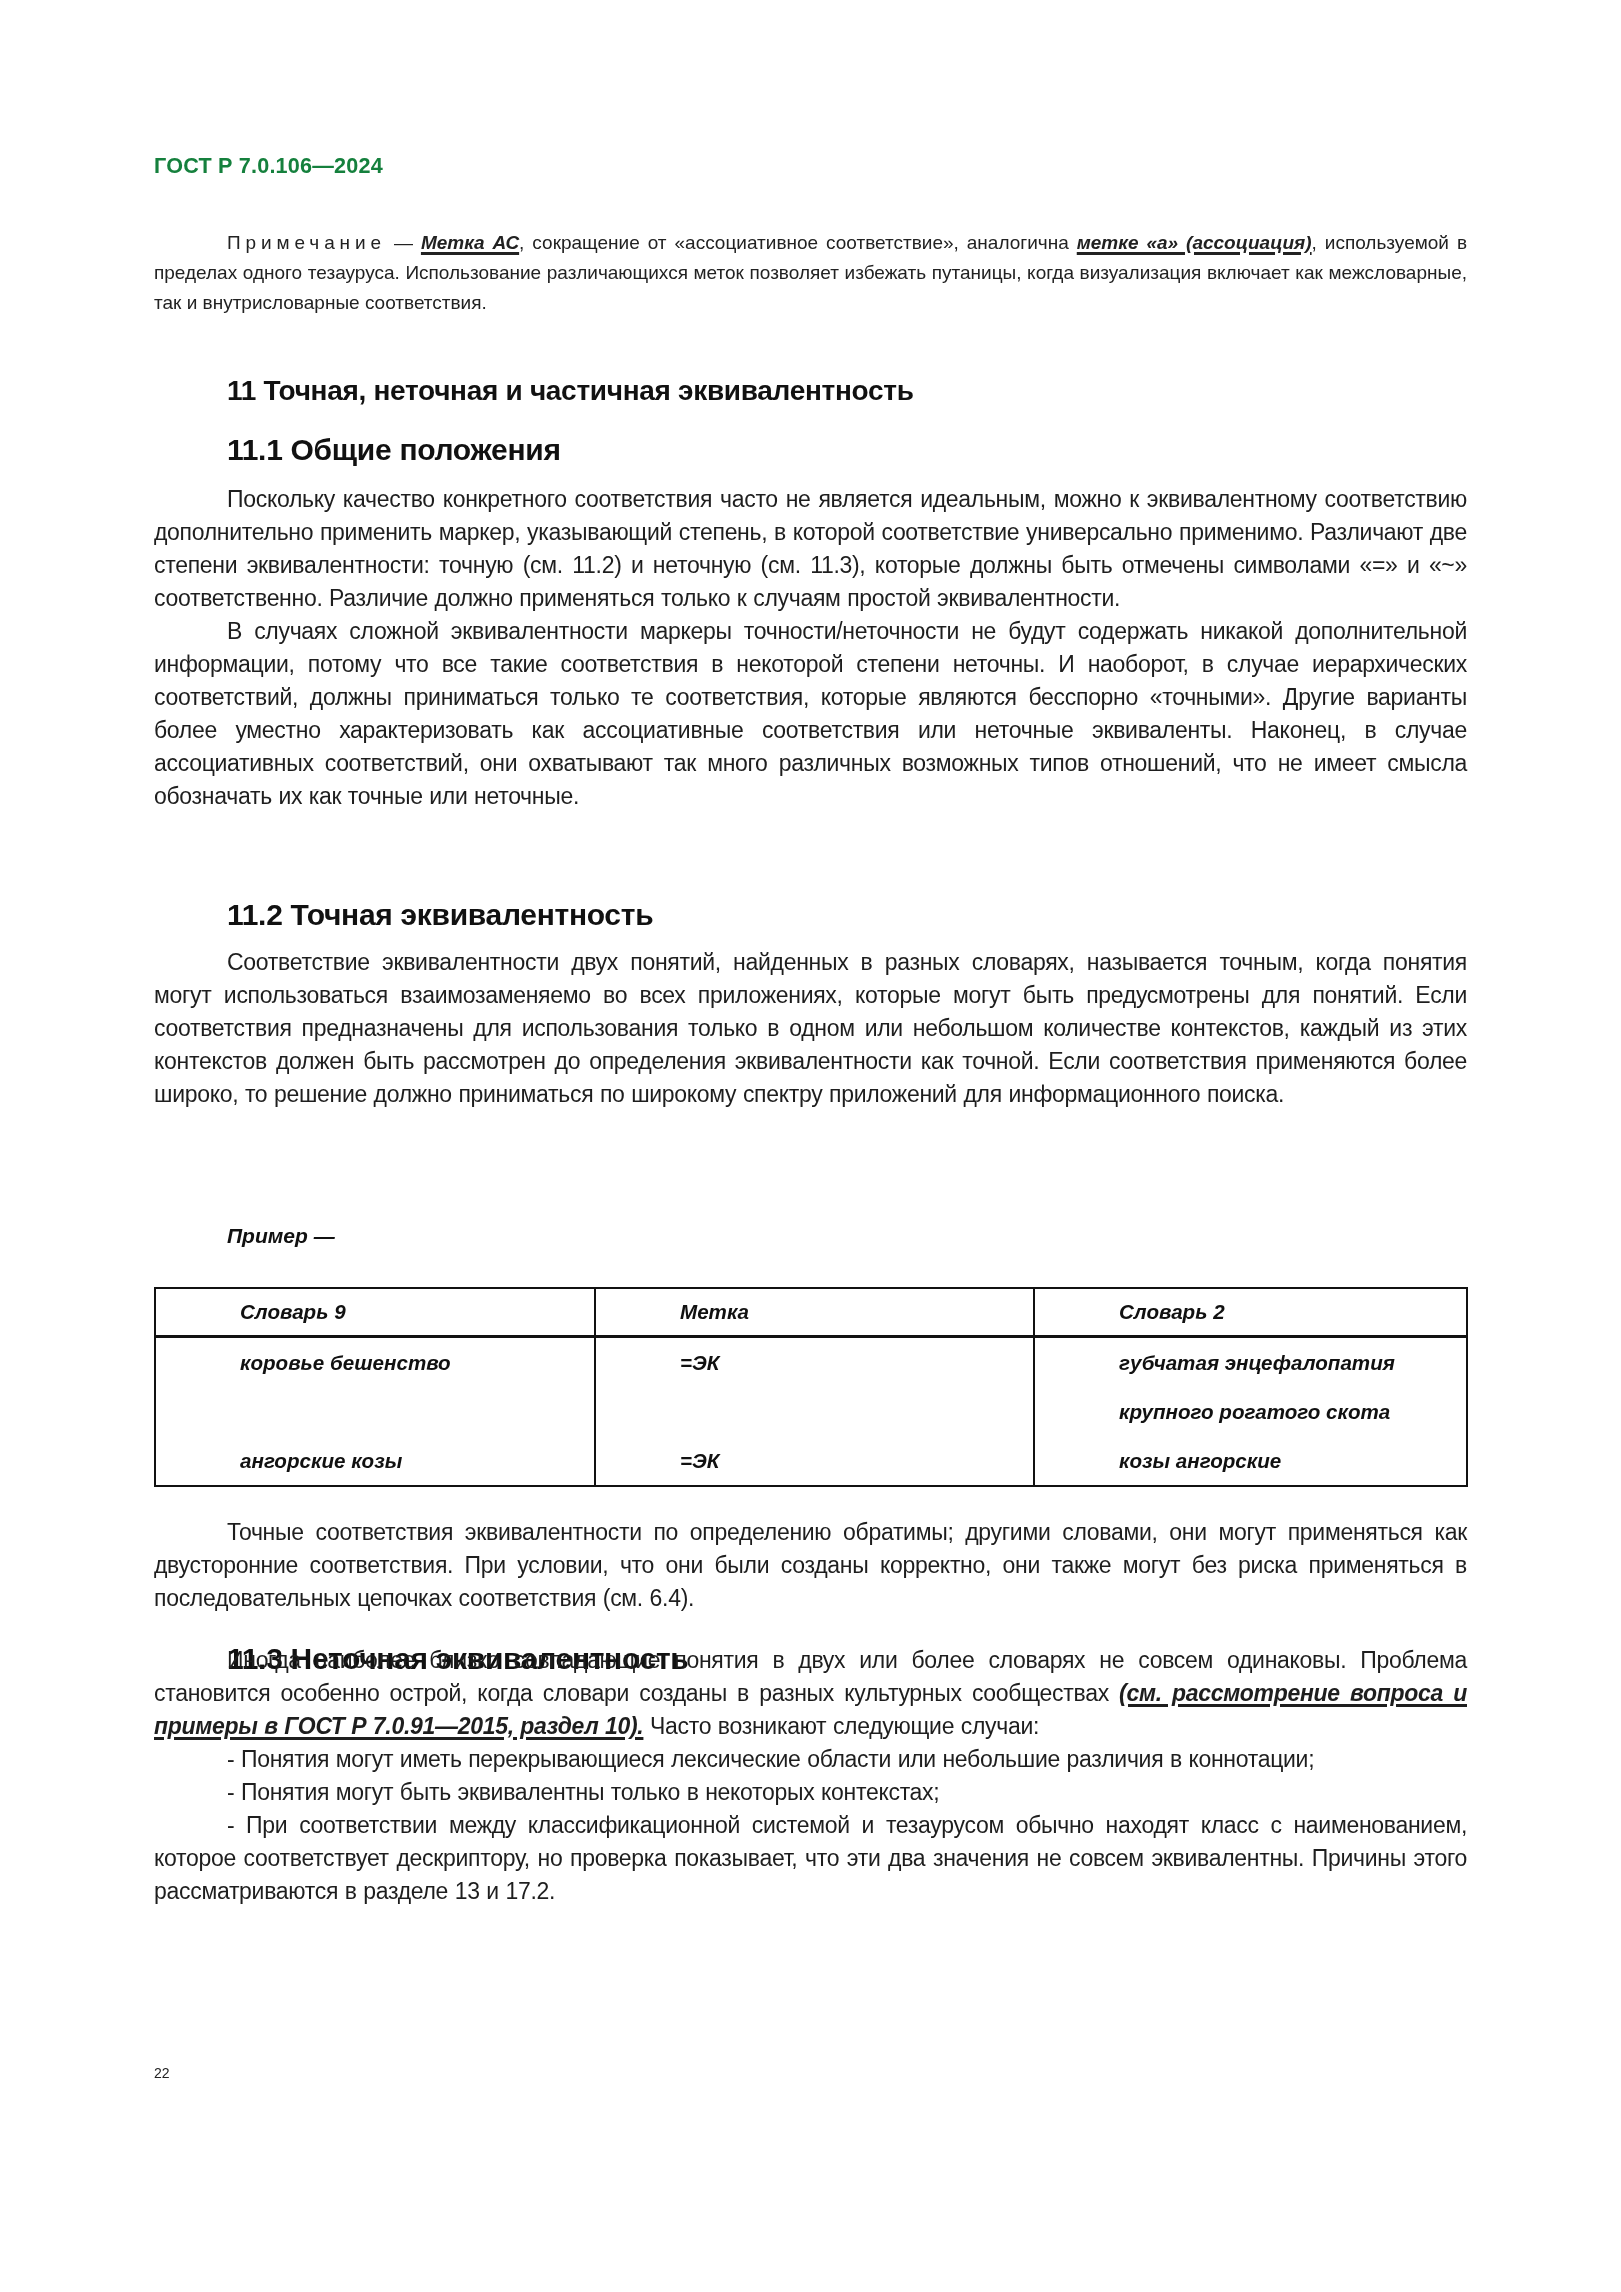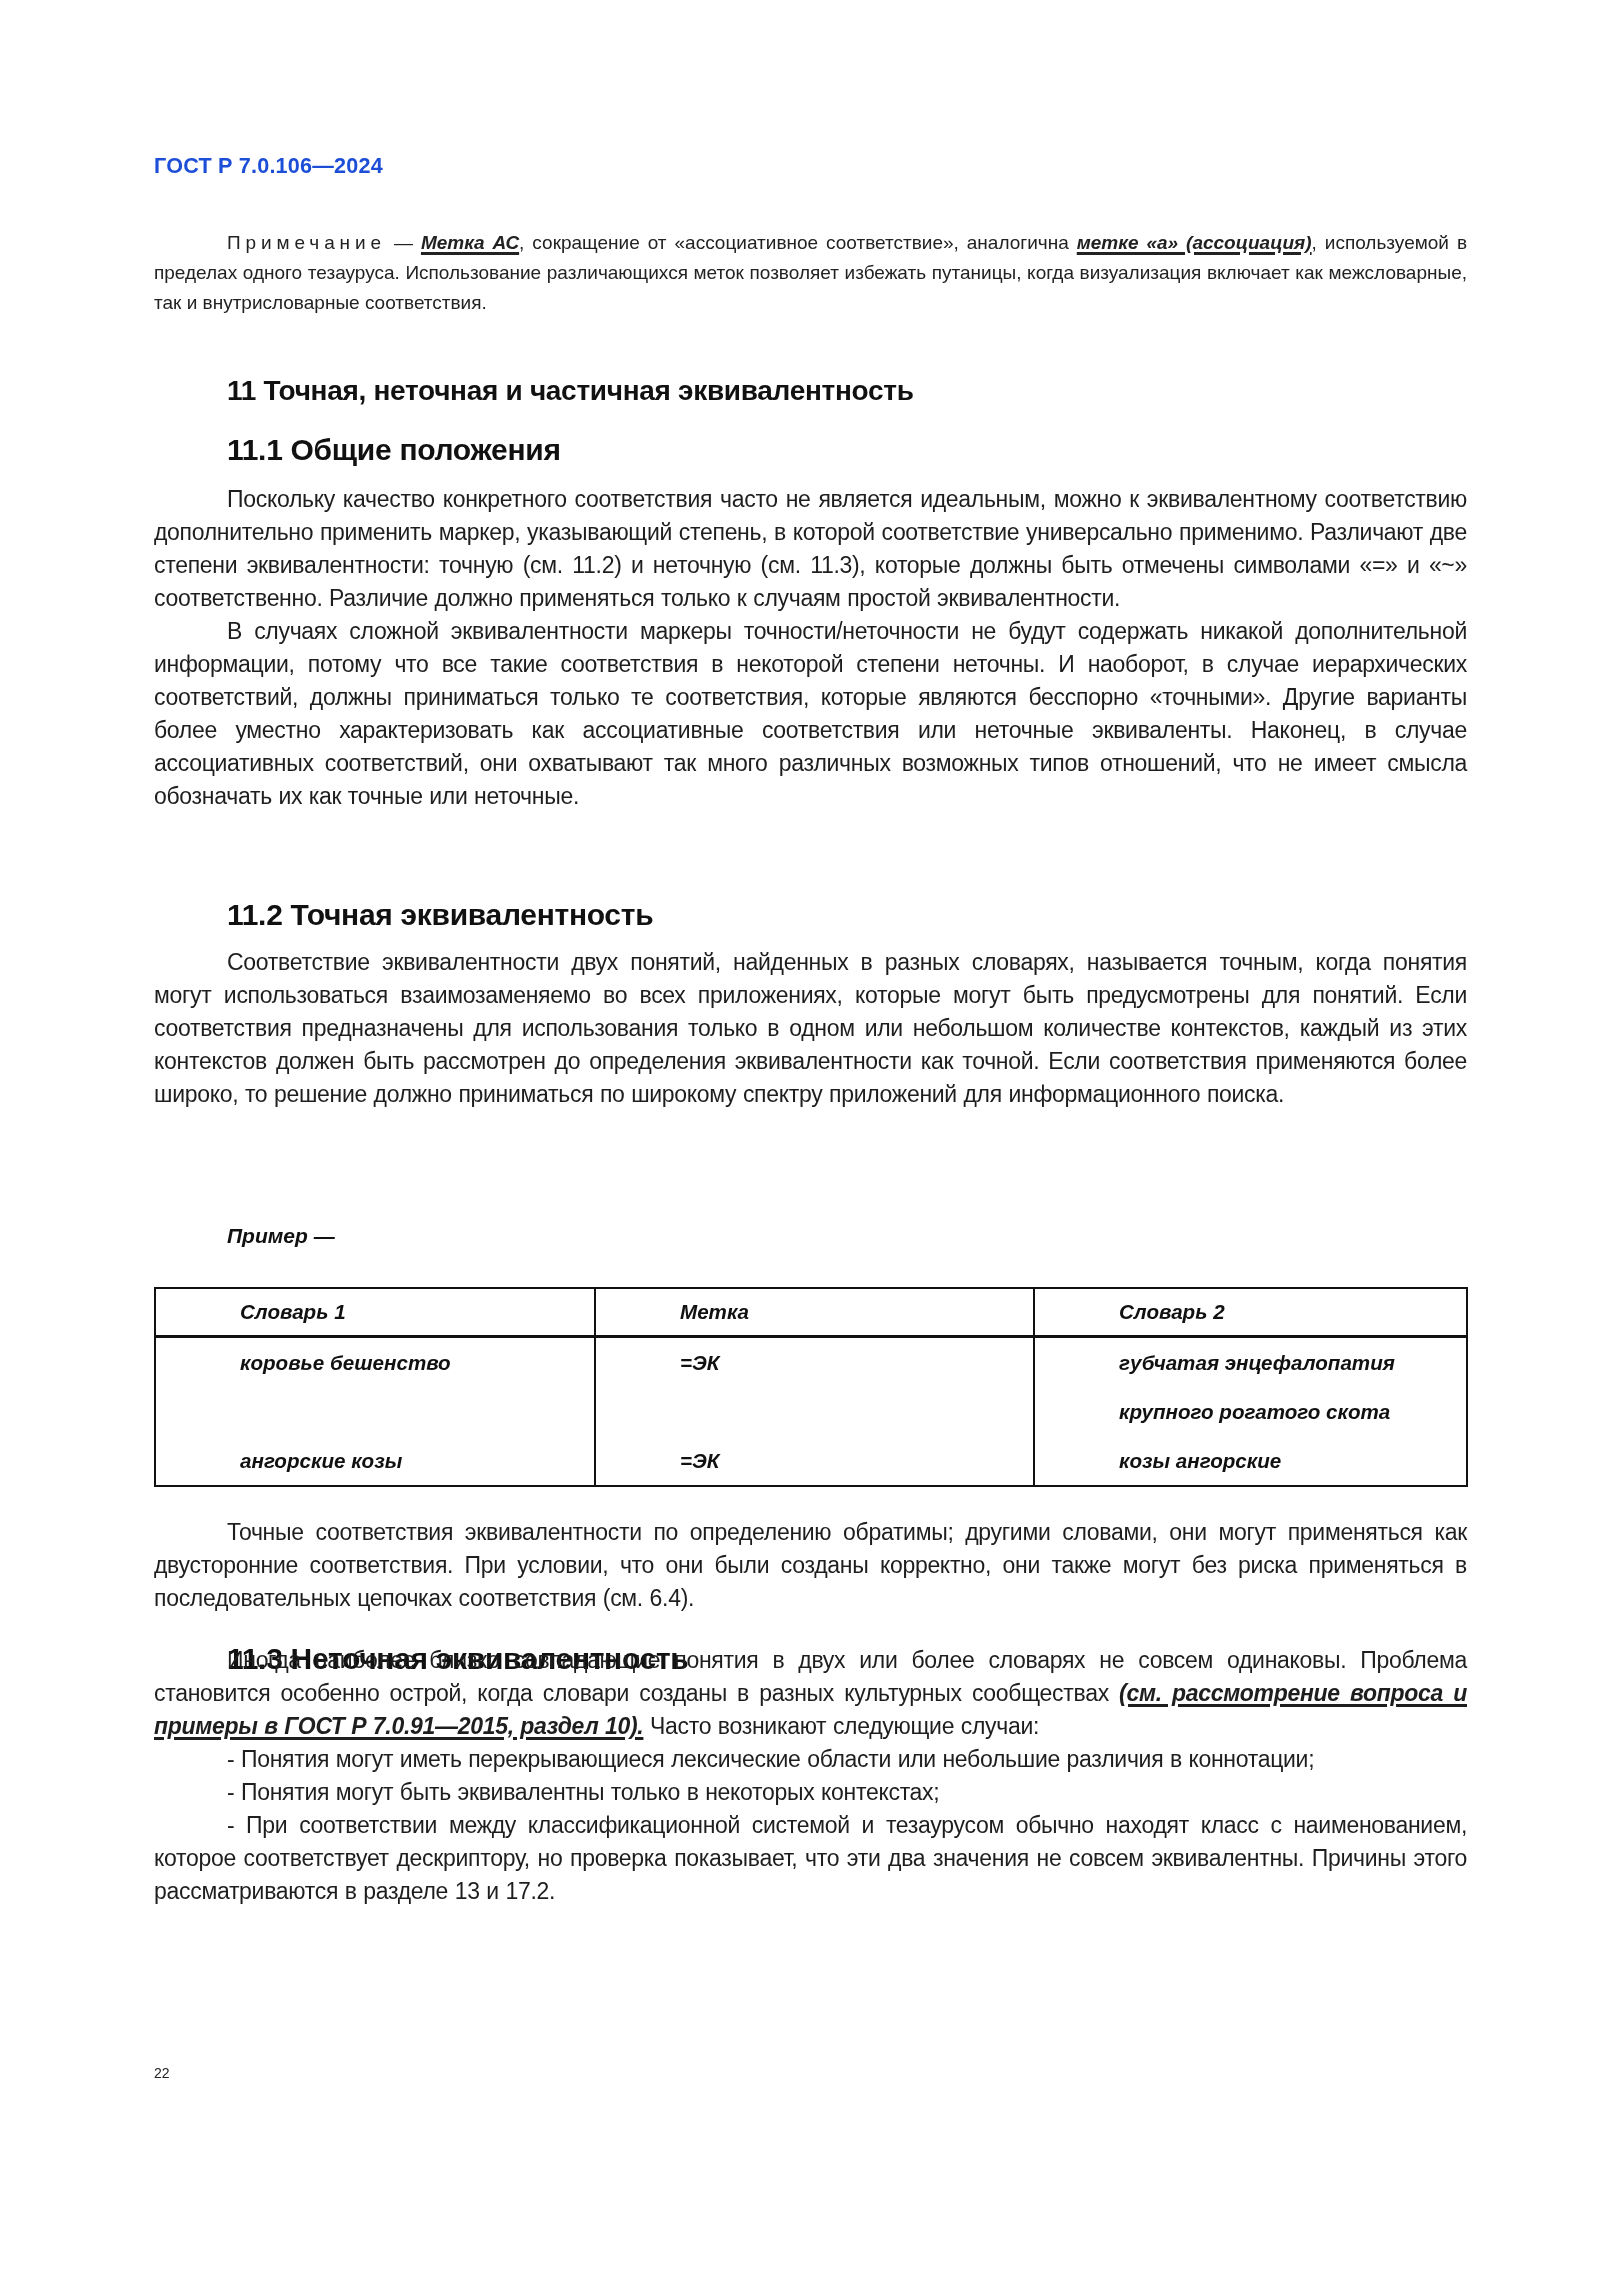--- a/index.html
+++ b/index.html
@@ -21,21 +21,21 @@
       top: 0;
       width: 1313px;
     }
     .doc-header {
       position: absolute;
       top: 153px;
       left: 0;
       font-weight: bold;
       font-size: 21.6px;
       letter-spacing: 0.2px;
-      color: #1d4ed8;
+      color: #15803d;
     }
     .note {
       position: absolute;
       top: 228px;
       left: 0;
       width: 1313px;
       font-size: 19px;
       line-height: 30px;
       text-align: justify;
       text-indent: 73px;
@@ -162,21 +162,21 @@
 
   <div class="block body-text" style="top:946px;">
     <p class="para">Соответствие эквивалентности двух понятий, найденных в разных словарях, называется точным, когда понятия могут использоваться взаимозаменяемо во всех приложениях, которые могут быть предусмотрены для понятий. Если соответствия предназначены для использования только в одном или небольшом количестве контекстов, каждый из этих контекстов должен быть рассмотрен до определения эквивалентности как точной. Если соответствия применяются более широко, то решение должно приниматься по широкому спектру приложений для информационного поиска.</p>
   </div>
 
   <div class="example-label">Пример —</div>
 
   <table class="mapping">
     <thead>
       <tr>
-        <th>Словарь 1</th>
+        <th>Словарь 9</th>
         <th>Метка</th>
         <th class="c3">Словарь 2</th>
       </tr>
     </thead>
     <tbody>
       <tr>
         <td style="width:354px;">коровье бешенство</td>
         <td style="width:353px;">=ЭК</td>
         <td class="c3">губчатая энцефалопатия</td>
       </tr>

